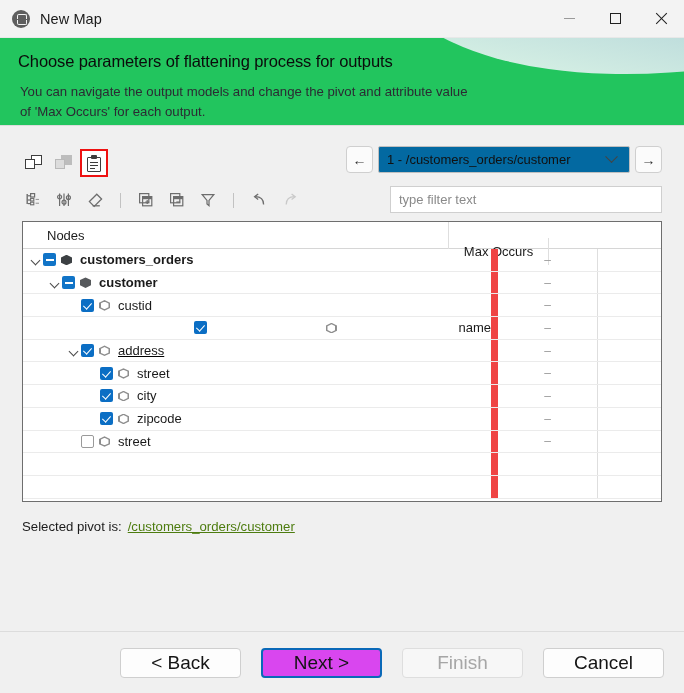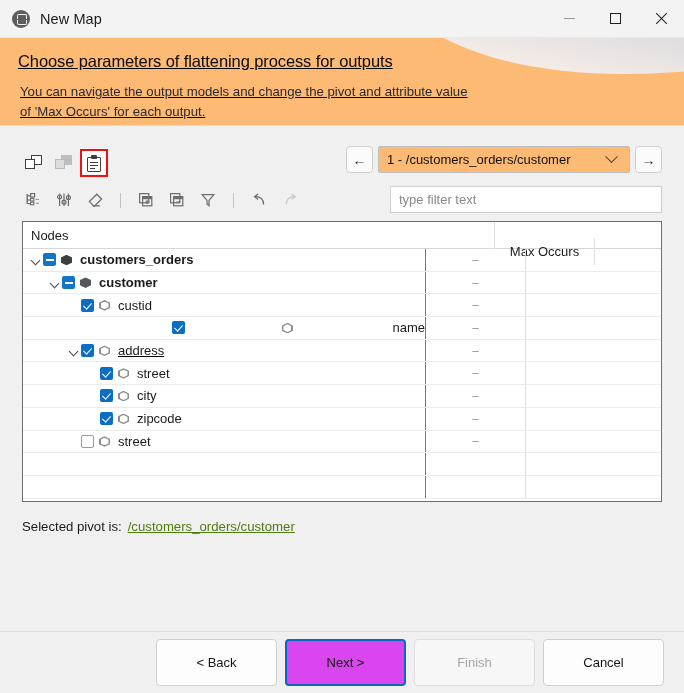--- a/index.html
+++ b/index.html
@@ -88,27 +88,26 @@
     left: -1px; top: 6px;
     width: 15px; height: 0;
     border-top: 1.2px solid #202020;
   }
   .glyph-close::before { transform: rotate(45deg); }
   .glyph-close::after  { transform: rotate(-45deg); }
 
   
   .header {
     position: relative;
-    background: #fdba74;
+    background: #22c55e;
     flex: 0 0 auto;
     padding: 14px 0 8px 18px;
     overflow: hidden;
     border-bottom: 1px solid #dcdcdc;
     height: 88px;
-    text-decoration: underline;
   }
   .header-swoosh {
     position: absolute;
     right: -40px; top: -96px;
     width: 330px; height: 150px;
     background: linear-gradient(200deg, #b9c7e8 0%, #d8e0f2 45%, #ffffff 85%);
     border-radius: 0 0 0 100%;
     transform: rotate(-9deg);
     opacity: 0.85;
     pointer-events: none;
@@ -211,21 +210,21 @@
     display: flex; align-items: center; justify-content: center;
     cursor: default;
     font-size: 14px;
     color: #303030;
     line-height: 1;
   }
   .combo {
     width: 252px; height: 27px;
     border: 1px solid #bfbfbf;
     border-radius: 2px;
-    background: #fdba74;
+    background: #0369a1;
     display: flex;
     align-items: center;
     padding: 0 6px 0 8px;
     cursor: default;
   }
   .combo-text {
     font-size: 13px;
     color: #111;
     flex: 1 1 auto;
     white-space: nowrap;
@@ -288,34 +287,34 @@
     background: #fff;
     border-bottom: 1px solid #d6d6d6;
   }
   .th {
     font-size: 13px;
     color: #1b1b1b;
     display: flex;
     align-items: center;
     height: 27px;
   }
-  .th.nodes { width: 472px; padding-left: 8px; border-right: 1px solid #dedede; }
+  .th.nodes { width: 426px; padding-left: 24px; border-right: 1px solid #dedede; }
   .th.occurs { width: 100px; justify-content: center; border-right: 1px solid #dedede; margin-top: 16px; }
   .th.spare { flex: 1 1 auto; }
 
   .tree-row {
     display: flex;
     height: 22.7px;
     border-bottom: 1px solid #ebebeb;
   }
   .cell-nodes {
-    width: 403px;
+    width: 475px;
     display: flex;
     align-items: center;
-    border-right: 1px solid #ef4444;
+    border-right: 7px solid #ef4444;
     overflow: hidden;
   }
   .cell-occurs {
     width: 100px;
     display: flex; align-items: center; justify-content: center;
     border-right: 1px solid #dedede;
     font-size: 12px;
     color: #9b9b9b;
   }
   .cell-spare { flex: 1 1 auto; }
@@ -422,29 +421,29 @@
     height: 62px;
     background: #f0f0f0;
     border-top: 1px solid #dcdcdc;
     display: flex;
     align-items: center;
     justify-content: flex-end;
     gap: 8px;
     padding-right: 20px;
   }
   .btn {
-    width: 121px; height: 47px;
+    width: 121px; height: 30px;
     border: 1px solid #cfcfcf;
     border-radius: 4px;
     background: #fdfdfd;
     font-family: "Liberation Sans", sans-serif;
-    font-size: 13px;
+    font-size: 19px;
     color: #141414;
     cursor: default;
-    display: flex; align-items: center; justify-content: center;
+    display: flex; align-items: center; justify-content: center; margin-left: 12px;
   }
   .btn.default {
     border: 2px solid #0a69b8;
     background: #d946ef;
   }
   .btn.disabled {
     color: #a6a6a6;
     background: #f7f7f7;
     border-color: #dedede;
   }

